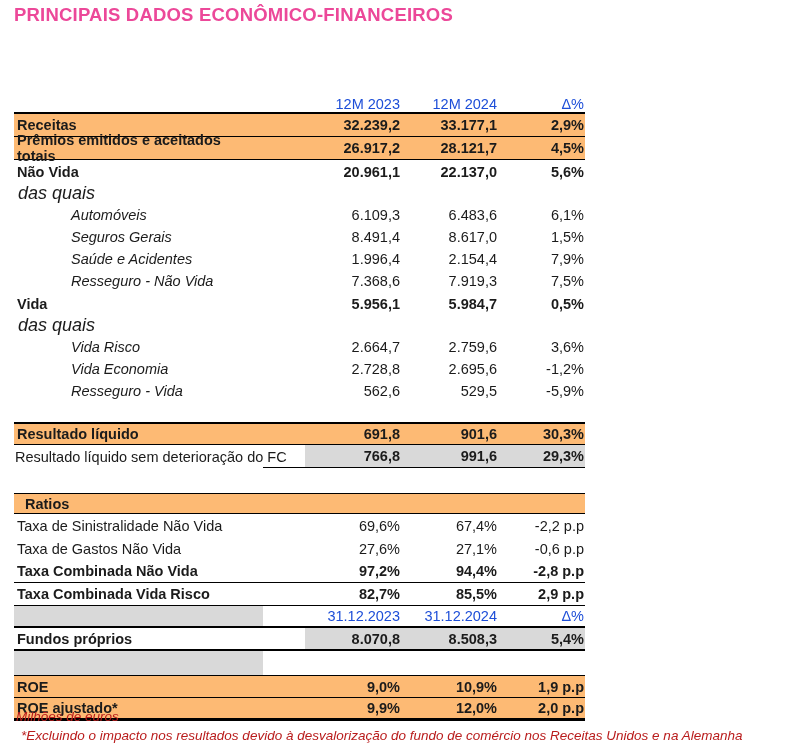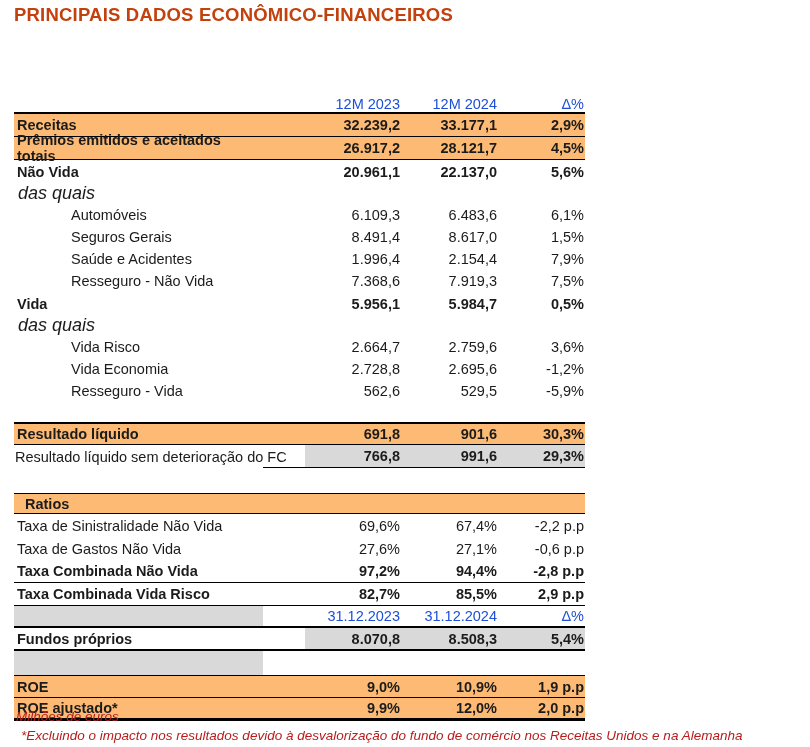--- a/index.html
+++ b/index.html
@@ -1,19 +1,19 @@
 <!DOCTYPE html>
 <html><head>
 <meta charset="utf-8">
 <style>
   html,body{margin:0;padding:0;background:#ffffff;}
   .page{position:relative;width:810px;height:747px;background:#ffffff;overflow:hidden;
         font-family:"Liberation Sans",sans-serif;color:#1b1b1b;}
   .title{position:absolute;left:14px;top:4px;margin:0;font-size:18.5px;font-weight:600;
-         color:#c2410c;letter-spacing:0.2px;}
+         color:#ec4899;letter-spacing:0.2px;}
   .table{position:absolute;left:14px;top:95px;width:571px;}
   .row{display:flex;align-items:stretch;height:23px;box-sizing:border-box;font-size:14.5px;}
   .cell{display:flex;align-items:center;box-sizing:border-box;}
   .c-label{width:249px;padding-left:3px;}
   .c-gap{width:42px;}
   .c1{width:95px;justify-content:flex-end;}
   .c2{width:97px;justify-content:flex-end;}
   .c3{width:88px;justify-content:flex-end;padding-right:1px;}
   .txt{display:block;}
   
@@ -23,21 +23,21 @@
   
   .bold{font-weight:bold;}
   .vals-bold .c1,.vals-bold .c2,.vals-bold .c3{font-weight:bold;}
   .hdr-red .c1,.hdr-red .c2,.hdr-red .c3{color:#1d4ed8;}
   
   .r-hdr{height:19px;}
   .r-hdr2{height:22px;}
   .note{height:21px;}
   .note .c-label{font-style:italic;font-size:18px;padding-left:4px;text-align:center;}
   .sub{height:22px;}
-  .sub .c-label{padding-left:57px;}
+  .sub .c-label{font-style:italic;padding-left:57px;}
   .gap{height:25px;}
   .spacer{height:24px;}
   .r-ratios{height:21px;padding-left:8px;}
   
   .bb-thin{border-bottom:1.5px solid #000;}
   .bb-med{border-bottom:2px solid #000;}
   .bb-thick{border-bottom:2.5px solid #000;}
   .bb-xthick{border-bottom:3px solid #000;}
   .bt-thin{border-top:1.5px solid #000;}
   .bt-med{border-top:2.5px solid #000;margin-top:20px;}

